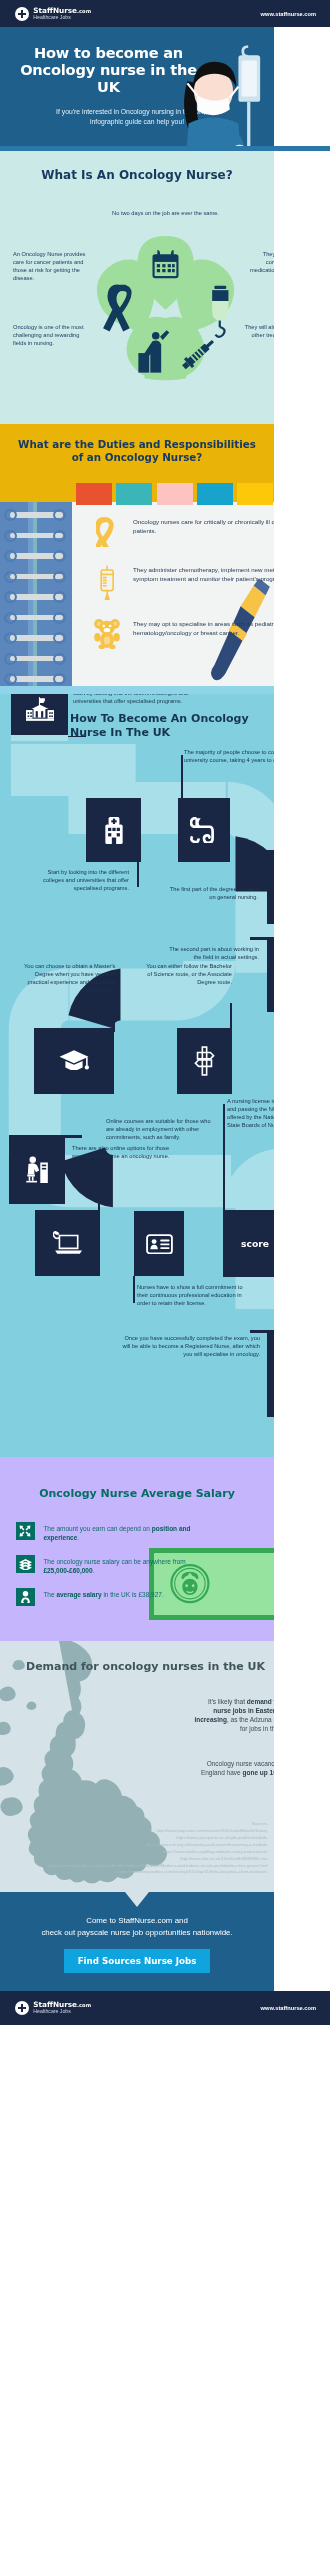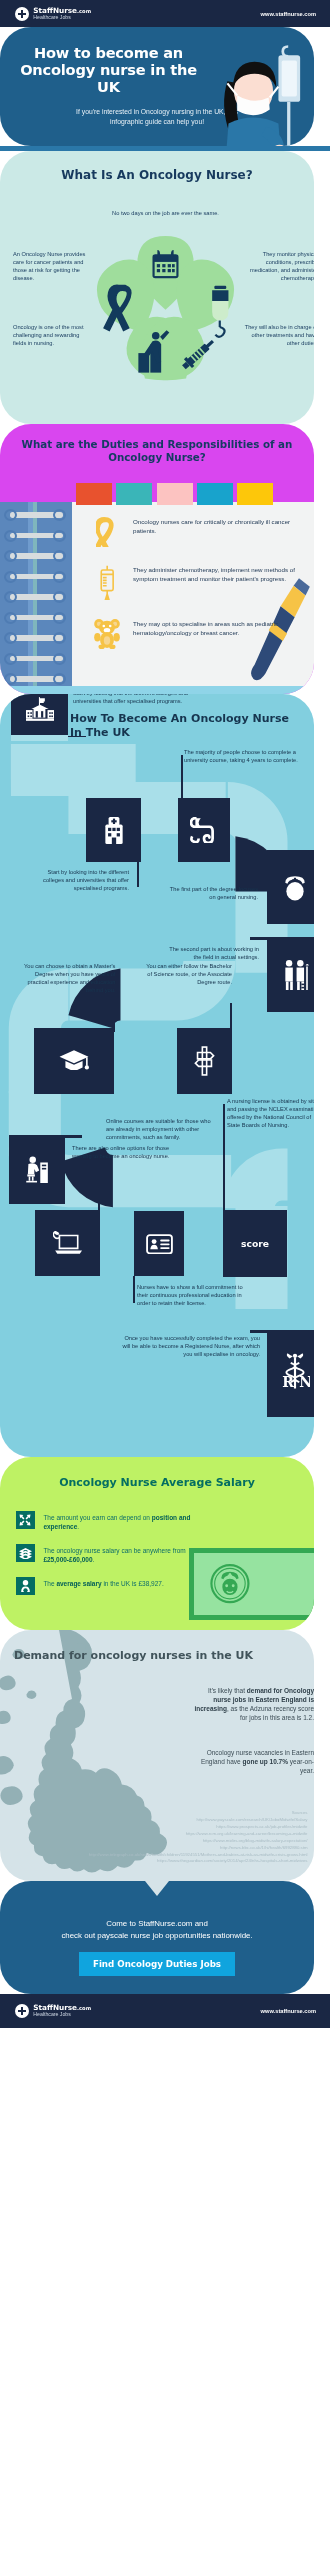--- a/index.html
+++ b/index.html
@@ -6,21 +6,21 @@
   html, body { background: #fff; }
   body {
     width: 331px;
     font-family: "Liberation Sans", sans-serif;
     color: #16304f;
     -webkit-font-smoothing: antialiased;
   }
   .page { width: 331px; position: relative; overflow: hidden; }
 
   
-  .sec { position: relative; width: 314px; overflow: hidden; border-radius: 31px; }
+  .sec { position: relative; width: 274px; overflow: hidden; }
   .h-title {
     font-family: "DejaVu Sans", sans-serif;
     font-weight: bold;
     letter-spacing: -0.2px;
   }
 
   
   .topbar {
     background: #1a2744;
     height: 27px;
@@ -66,21 +66,21 @@
     font-family: "DejaVu Sans", sans-serif; font-weight: bold;
   }
   .petal-wrap { position: relative; width: 331px; height: 228px; margin-top: 5.4px; }
   .petal-top-cap { position: absolute; left: 0; right: 0; top: 0; text-align: center;
     font-size: 5.7px; line-height: 1.35; color: #173a5e; }
   .cap { position: absolute; font-size: 5.7px; line-height: 1.38; color: #173a5e; width: 76px; }
   .cap.l { text-align: left; }
   .cap.r { text-align: right; }
 
   
-  .duties { background: #d946ef; padding: 14px 0 0; }
+  .duties { background: #eab308; padding: 14px 0 0; }
   .duties-h { text-align: center; color: #163b63; font-size: 10.3px; line-height: 1.25;
     font-family: "DejaVu Sans", sans-serif; font-weight: bold; padding: 0 13px; }
   .tabs { display: flex; gap: 4.3px; padding: 19.5px 0 0 76px; position: relative; z-index: 3; }
   .tab { width: 36px; height: 22px; }
   .notepad { position: relative; background: #f2f3f3; margin-top: -3.3px; padding: 15px 0 18.4px 0; }
   .spiral-strip { position: absolute; left: 0; top: 0; width: 72px; height: 100%;
      background: #5b87bc; }
   .spiral-inner { position: absolute; left: 28px; top: 0; width: 14px; height: 100%;
      background: linear-gradient(90deg,#6f9bcd 0 36%, #7fb6bd 36% 64%, #5b87bc 64% 100%); }
   .rings { position: absolute; left: 3.3px; top: 6.5px; width: 65px; }
@@ -107,53 +107,53 @@
   .chip svg { display: block; }
   .chip-label { color: #fff; font-family: "DejaVu Sans", sans-serif; font-weight: bold; font-size: 9.2px; }
   .stxt { position: absolute; font-size: 5.7px; line-height: 1.4; color: #17344e; }
   .stxt.r { text-align: right; }
   .stxt.l { text-align: left; }
   .stem { position: absolute; background: #1a2744; width: 1.6px; }
   .stem.h { height: 1.6px; width: auto; }
   .band { position: absolute; background: #a9dfe9; }
 
   
-  .salary { background: #bef264; padding: 19px 0 22px; position: relative; overflow: hidden; }
+  .salary { background: #c4b5fd; padding: 30px 0 22px; position: relative; overflow: hidden; }
   .salary-h { text-align: center; color: #046e62; font-size: 11px;
      font-family: "DejaVu Sans", sans-serif; font-weight: bold; }
   .sal-list { margin: 22px 0 0 16.3px; width: 179px; position: relative; z-index: 2; }
   .sal-row { display: flex; gap: 8.7px; align-items: flex-start; margin-bottom: 13px; }
   .sal-ico { width: 18.4px; height: 18.4px; background: #046e62; flex: none;
      display: flex; align-items: center; justify-content: center; }
   .sal-txt { font-size: 6.5px; line-height: 1.42; color: #0d6d6a; padding-top: 1.6px; }
   .sal-txt b { color: #056058; }
   .note { position: absolute; right: -11px; top: 91px; width: 136px; height: 72px;
      background: #34a853; padding: 5.4px; }
   .note-in { width: 100%; height: 100%; background: #96e3a0; position: relative; }
 
   
   .demand { background: #d5e3e8; position: relative; padding: 18.4px 0 5.4px; overflow: hidden; }
   .demand-h { color: #41545b; font-size: 11px; font-family: "DejaVu Sans", sans-serif;
-     font-weight: bold; padding-left: 14px; position: relative; z-index: 2; }
+     font-weight: bold; padding-left: 26px; position: relative; z-index: 2; }
   .uk-map { position: absolute; left: -5.4px; top: -5.4px; width: 206px; height: 304px; z-index: 1; opacity: 1; }
   .demand-txt { position: relative; z-index: 2; width: 125px; margin-left: 189px; text-align: right;
      font-size: 6.5px; line-height: 1.42; color: #3c4c55; }
   .demand-txt p { margin-bottom: 11px; }
   .demand-txt b { color: #2f3f49; }
   .sources { position: relative; z-index: 2; text-align: right; padding: 24px 6.5px 9.8px 6.5px;
      font-size: 4.3px; line-height: 1.6; color: #a9bcc4; }
 
   
   .cta { background: #1f5f8b; position: relative; padding: 18.4px 0 17.4px; text-align: center; }
   .cta::before {
     content: ""; position: absolute; left: 50%; top: 0; transform: translateX(-50%);
     border-left: 12px solid transparent; border-right: 12px solid transparent;
     border-top: 15px solid #d5e3e8;
   }
-  .cta-txt { color: #fff; font-size: 7.9px; line-height: 1.45; padding: 5.4px 16.3px 0; margin-top: 14px; }
+  .cta-txt { color: #fff; font-size: 7.9px; line-height: 1.45; padding: 5.4px 16.3px 0; }
   .cta-btn { display: inline-block; margin-top: 11px; background: #10a4de; color: #fff;
      padding: 7px 14px; font-size: 8.7px; font-family: "DejaVu Sans", sans-serif; font-weight: bold; }
 
   .footbar { background: #1a2744; height: 34px; display: flex; align-items: center;
      justify-content: space-between; padding: 0 15px; }
 </style>
 </head>
 <body>
 
 <div class="page">
@@ -688,21 +688,21 @@
       <div>http://www.telegraph.co.uk/news/health/children/11924551/Mothers-and-babies-at-risk-as-midwife-crisis-grows.html</div>
       <div>https://www.theguardian.com/society/2014/apr/24/nhs-hospitals-short-midwives</div>
     </div>
   </div>
 
   <div class="sec cta">
     <div class="cta-txt">
       <div>Come to StaffNurse.com and</div>
       <div>check out payscale nurse job opportunities nationwide.</div>
     </div>
-    <div class="cta-btn">Find Oncology Duties Jobs</div>
+    <div class="cta-btn">Find Sources Nurse Jobs</div>
   </div>
 
   <div class="footbar">
     <div class="brand">
       <div class="brand-mark"></div>
       <div class="brand-txt">
         <div class="brand-l1"><span>StaffNurse</span><span class="dotcom">.com</span></div>
         <div class="brand-l2">Healthcare Jobs</div>
       </div>
     </div>

